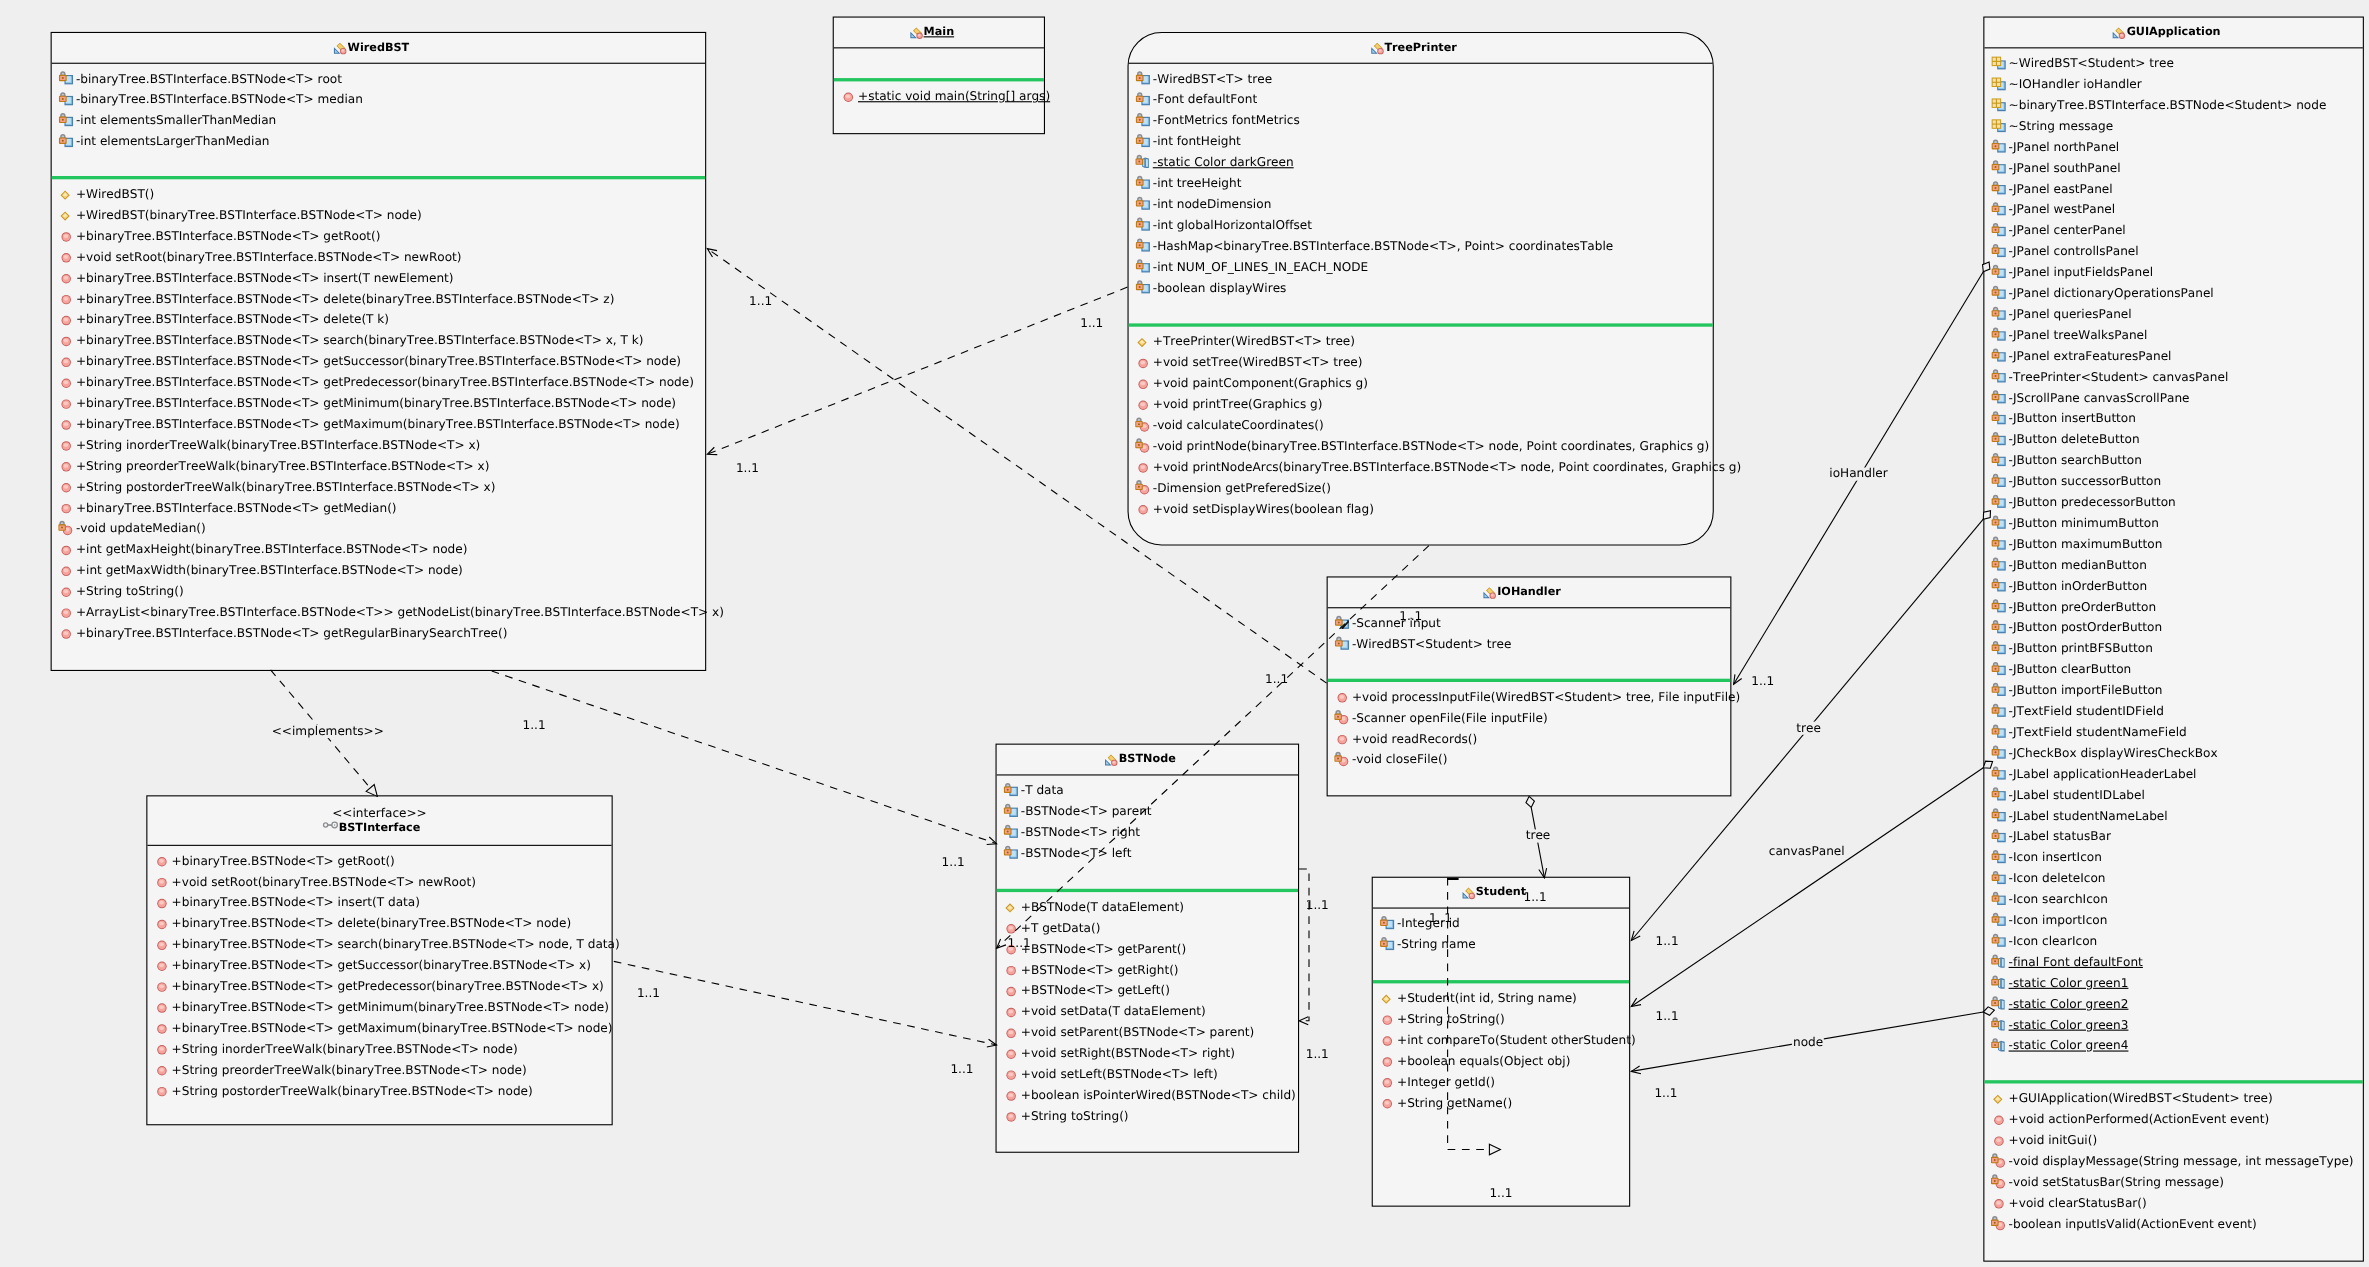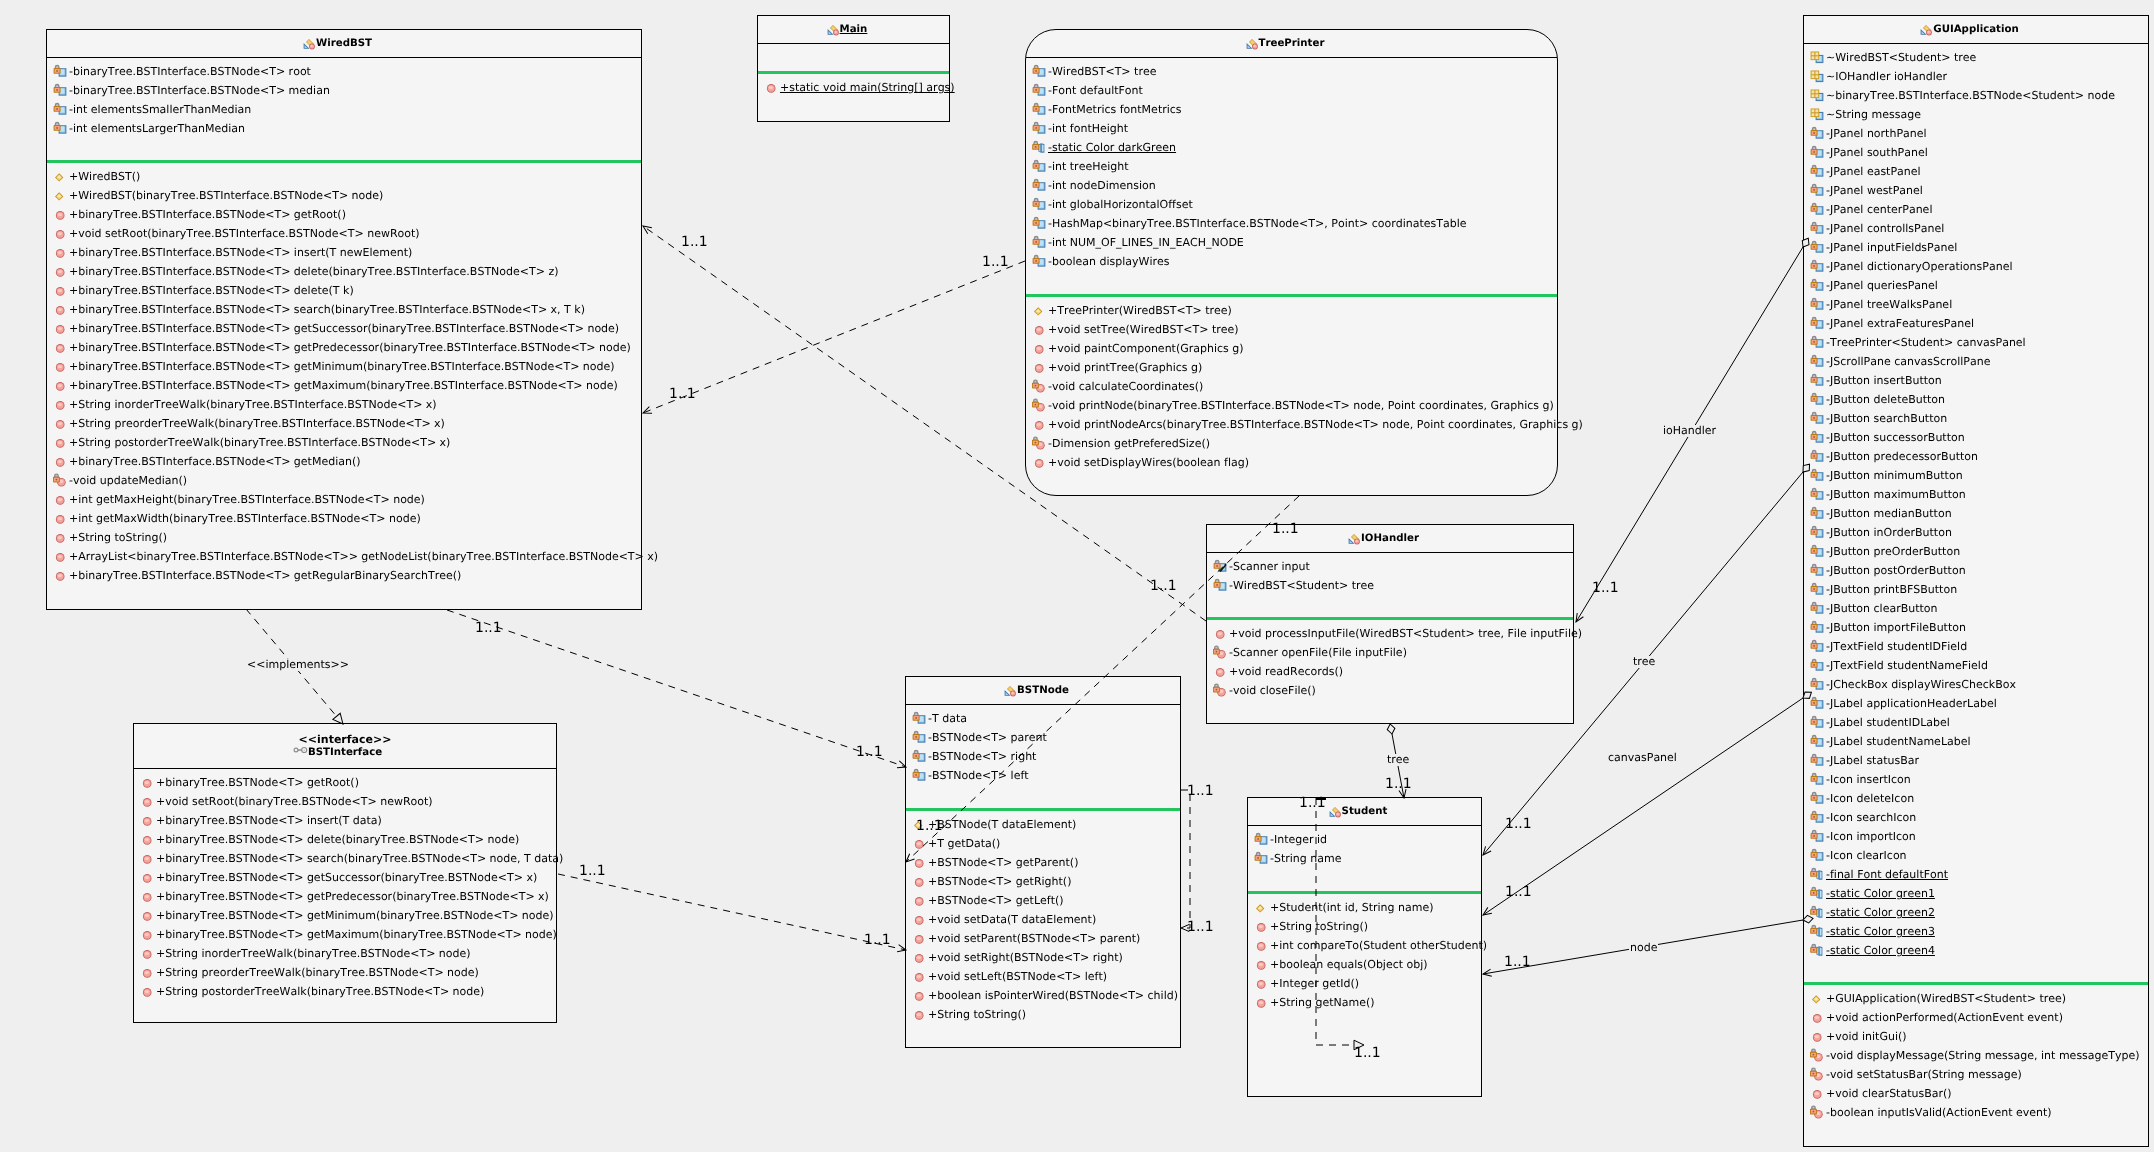--- a/index.html
+++ b/index.html
@@ -7,32 +7,32 @@
 body{width:2154px;height:1152px;overflow:hidden;background:#efefef;
      font-family:"DejaVu Sans",sans-serif;font-size:11px;color:#000;
      text-rendering:geometricPrecision;-webkit-font-smoothing:none;
      font-kerning:none;font-variant-ligatures:none;}
 #canvas{position:relative;width:2154px;height:1152px;}
 svg.links{position:absolute;left:0;top:0;width:2154px;height:1152px;}
 .cls{position:absolute;box-sizing:border-box;border:1px solid #000;background:#f5f5f5;}
 .cls-hdr{box-sizing:border-box;border-bottom:1px solid #000;text-align:center;
          font-weight:bold;font-size:10.2px;white-space:nowrap;overflow:hidden;
          display:flex;flex-direction:column;align-items:center;justify-content:center;line-height:13px;}
-.cls-hdr .st{font-weight:bold;font-size:11px;}
+.cls-hdr .st{font-weight:normal;font-size:11px;}
 .cls-hdr .nm{display:block;position:relative;}
 .cls-hdr .nm .ic{position:absolute;right:100%;top:50%;margin-top:-8px;margin-right:2px;}
 .sec{box-sizing:border-box;padding-top:4px;}
 .sec.attrs{border-bottom:3px solid #22c55e;}
 .row{display:flex;align-items:center;height:19px;white-space:nowrap;padding-left:6px;line-height:19px;}
 .row .lbl{padding-left:3px;}
 .row .lbl.u{text-decoration:underline;}
 .ic{flex:0 0 auto;width:13px;height:16px;display:inline-block;line-height:0;overflow:visible;}
 .ic svg{display:block;}
 .lab{position:absolute;background:#efefef;white-space:nowrap;font-size:11px;line-height:12px;padding:0 1px;}
-.mult{position:absolute;white-space:nowrap;font-size:14px;line-height:12px;}
+.mult{position:absolute;white-space:nowrap;font-size:11px;line-height:12px;margin-top:32px;}
 </style>
 </head>
 <body>
 
 <div id="canvas">
 <div class="cls" style="left:46px;top:29px;width:596px;height:581px;">
       <div class="cls-hdr" style="height:28px;">
         <span class="nm"><span class="ic">
             <svg viewBox="0 0 16 16" width="16" height="16" xmlns="http://www.w3.org/2000/svg">
               <path d="M2.6 12.8 L2.6 6.9 L8.5 12.8 Z" fill="#3e77a8"></path>
@@ -2197,21 +2197,21 @@
               <ellipse cx="6.9" cy="7.6000000000000005" rx="2.1999999999999997" ry="1.6999999999999997" fill="#fbc9c2"></ellipse>
             </svg>
           </span>
           <span class="lbl">+void setDisplayWires(boolean flag)</span>
         </div>
       </div>
     </div>
 <div class="lab" style="left:246px;top:659px;">&lt;&lt;implements&gt;&gt;</div>
 <div class="lab" style="left:1662px;top:425px;">ioHandler</div>
 <div class="lab" style="left:1632px;top:656px;">tree</div>
-<div class="lab" style="left:1607px;top:752px;">canvasPanel</div>
+<div class="lab" style="left:1607px;top:768px;">canvasPanel</div>
 <div class="lab" style="left:1629px;top:942px;">node</div>
 <div class="lab" style="left:1386px;top:754px;">tree</div>
 <div class="mult" style="left:681px;top:236px;">1..1</div>
 <div class="mult" style="left:669px;top:388px;">1..1</div>
 <div class="mult" style="left:982px;top:256px;">1..1</div>
 <div class="mult" style="left:475px;top:622px;">1..1</div>
 <div class="mult" style="left:1150px;top:580px;">1..1</div>
 <div class="mult" style="left:1272px;top:523px;">1..1</div>
 <div class="mult" style="left:1592px;top:582px;">1..1</div>
 <div class="mult" style="left:856px;top:746px;">1..1</div>

